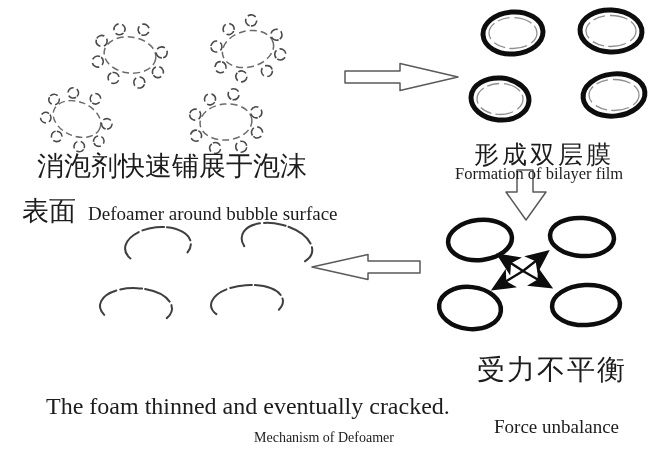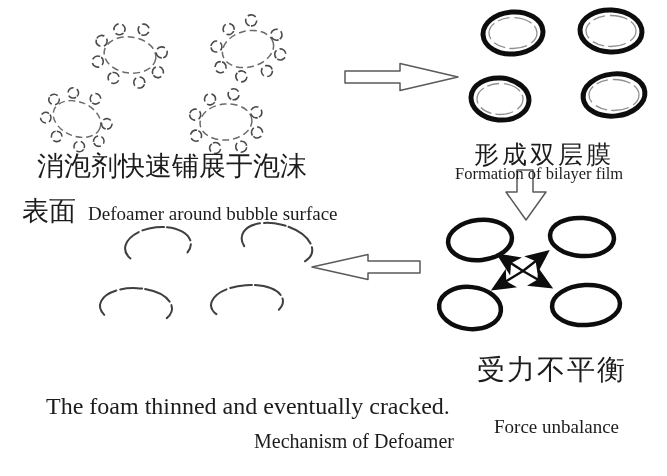--- a/index.html
+++ b/index.html
@@ -15,21 +15,21 @@
   }
   #figure svg{position:absolute;left:0;top:0;}
   .label{position:absolute;white-space:nowrap;color:var(--ink);line-height:1.05;}
   .cn-big{font-size:27px;letter-spacing:0px;}
   .cn-mid{font-size:25px;letter-spacing:3px;}
   .cn-force{font-size:28px;letter-spacing:2px;}
   .cn-crack{font-size:28px;letter-spacing:0px;}
   .en-sm{font-size:16.5px;}
   .en-md{font-size:19px;}
   .en-crack{font-size:24px;}
-  .en-title{font-size:20px;}
+  .en-title{font-size:14px;}
   .baseline-row{display:flex;align-items:baseline;gap:12px;}
   
   .bubble-core{fill:none;stroke:#6b6b6b;stroke-width:1.5;stroke-dasharray:7 4;}
   .droplet{fill:none;stroke:var(--soft-line);stroke-width:1.6;stroke-dasharray:8.5 3.4;}
   .thick{fill:#ffffff;stroke:var(--line);stroke-width:5;}
   .thick2{fill:#ffffff;stroke:var(--line);stroke-width:4.5;}
   .inner-film{fill:none;stroke:#909090;stroke-width:1.3;stroke-dasharray:12 5 18 4;}
   .hollow-arrow{fill:#ffffff;stroke:var(--arrow-outline);stroke-width:1.5;stroke-linejoin:round;}
   .force-line{stroke:var(--line);stroke-width:2.4;}
   .crack-arc{fill:none;stroke:#3f3f3f;stroke-width:2;stroke-linecap:round;

